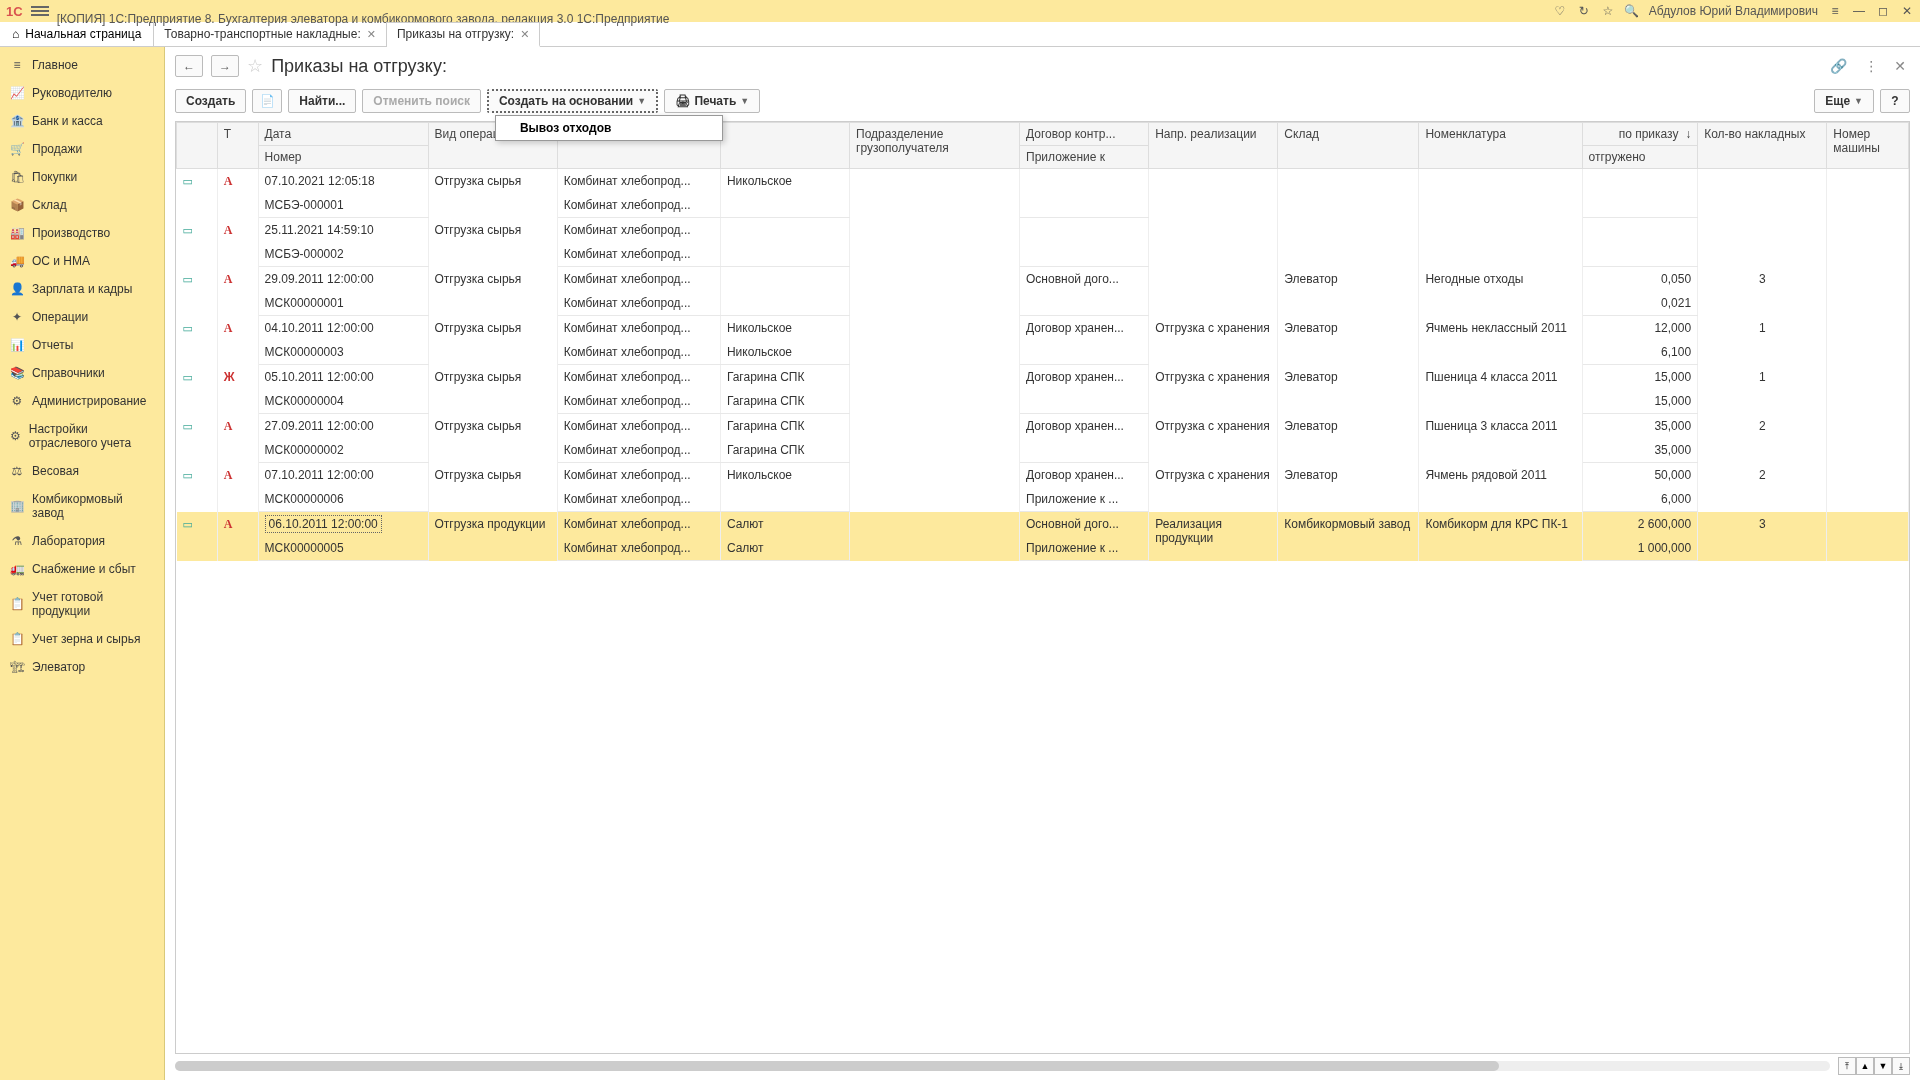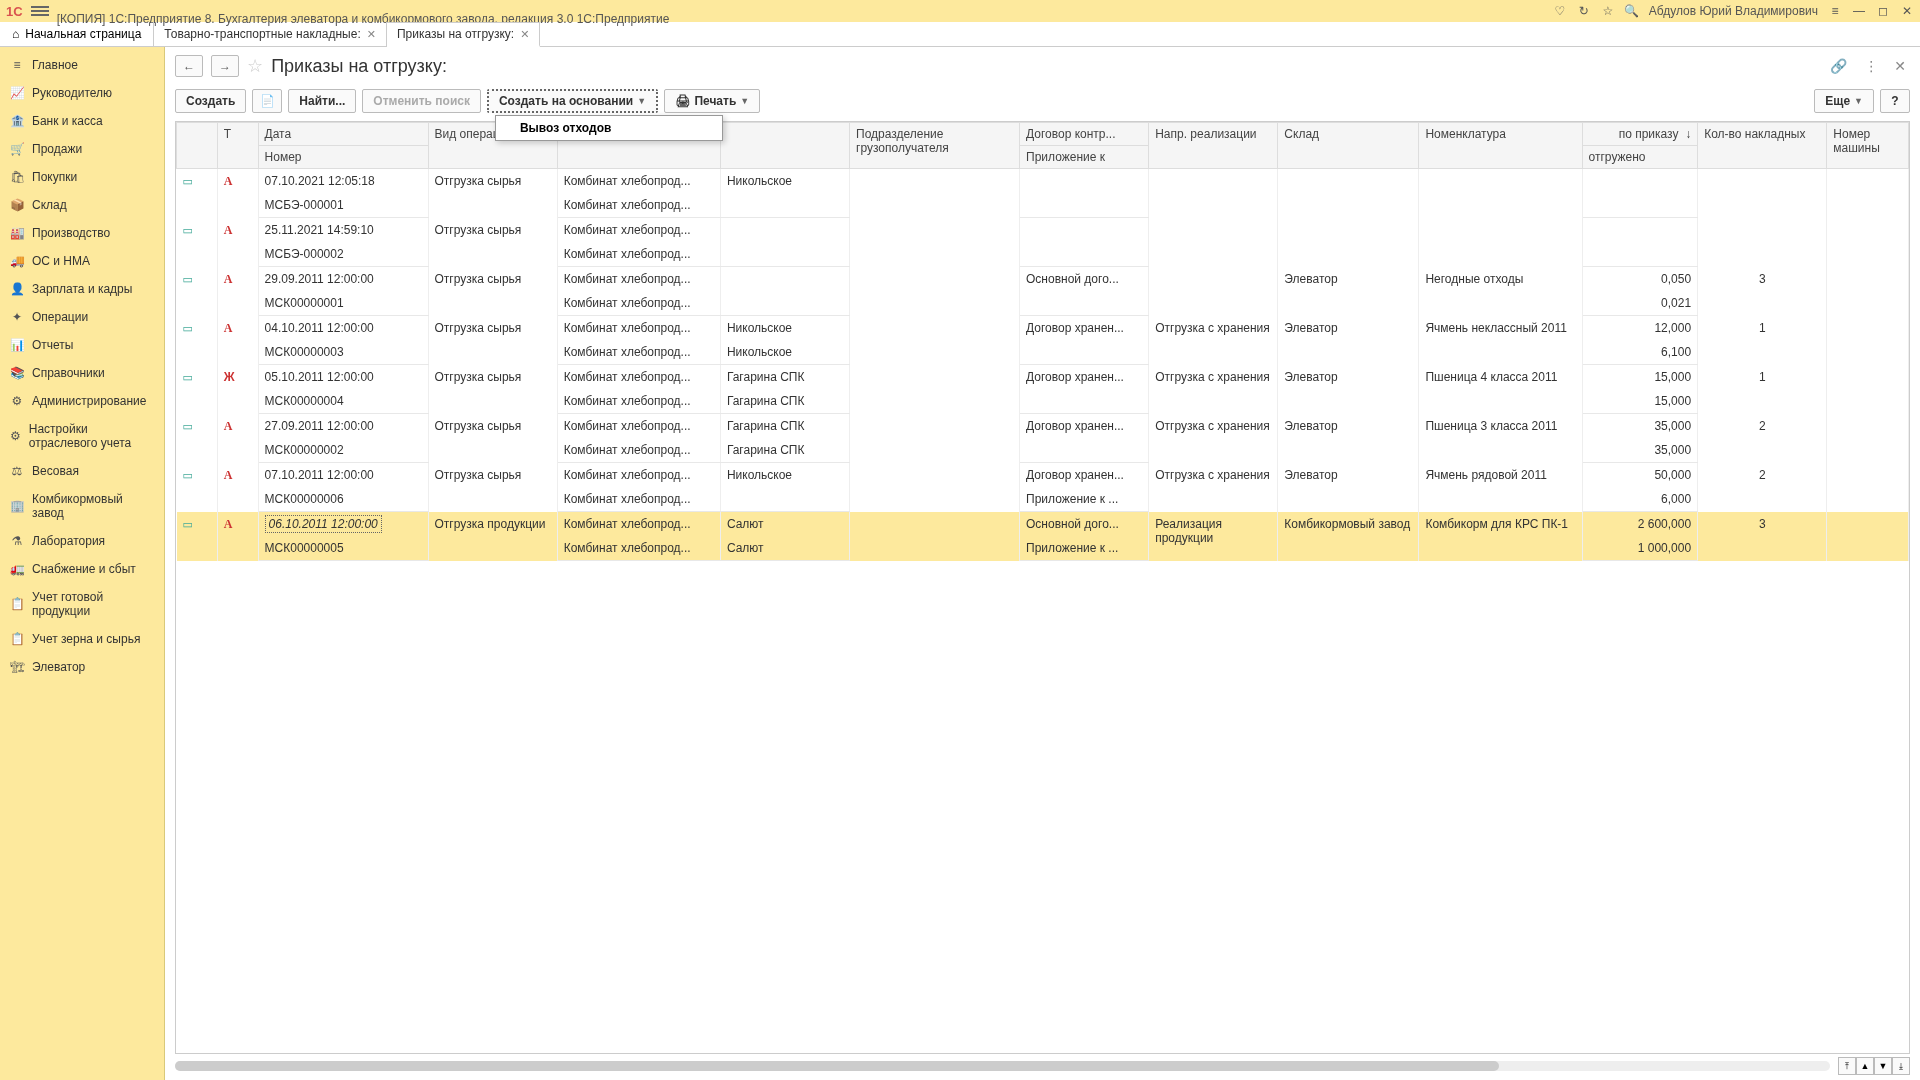--- a/index.html
+++ b/index.html
@@ -49,21 +49,21 @@
 th { background: #f5f5f5; border: 1px solid #ddd; padding: 4px 6px; text-align: left; font-weight: normal; color: #444; vertical-align: top; position: sticky; }
 th.top { top: 0; }
 td { border-right: 1px solid #eee; padding: 5px 6px; color: #333; vertical-align: top; }
 tr.sep td { border-bottom: 1px solid #e8e8e8; margin-top: 12px; }
 tr.selected td { background: #fde99d; }
 td.num { text-align: right; }
 td.cnum { text-align: center; }
 .rowicon { color: #4a9; font-size: 11px; }
 .mark-a { color: #c33; font-weight: bold; font-family: serif; }
 .mark-zh { color: #c33; font-weight: bold; }
-.datesel { border: 1px dotted #666; padding: 1px 3px; font-style: italic; }
+.datesel { border: 1px dotted #666; padding: 1px 3px; }
 
 .scrollfoot { height: 16px; display: flex; align-items: center; margin: 4px 10px 6px; }
 .hsbar { flex: 1; height: 10px; background: #eee; border-radius: 5px; position: relative; }
 .hsthumb { position: absolute; left: 0; width: 80%; height: 10px; background: #ccc; border-radius: 5px; }
 .navgrp { display: flex; gap: 0; margin-left: 8px; }
 .navgrp button { width: 18px; height: 18px; border: 1px solid #bbb; background: #fafafa; font-size: 9px; cursor: pointer; }
 </style>
 </head>
 <body>
 

